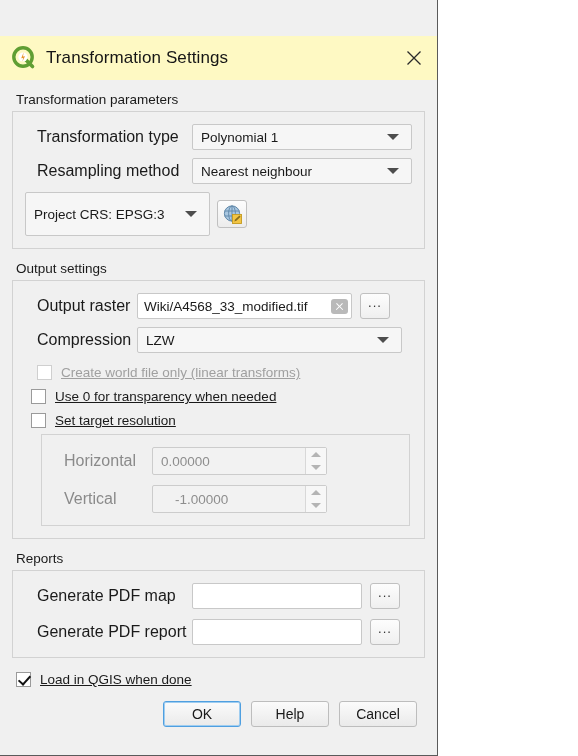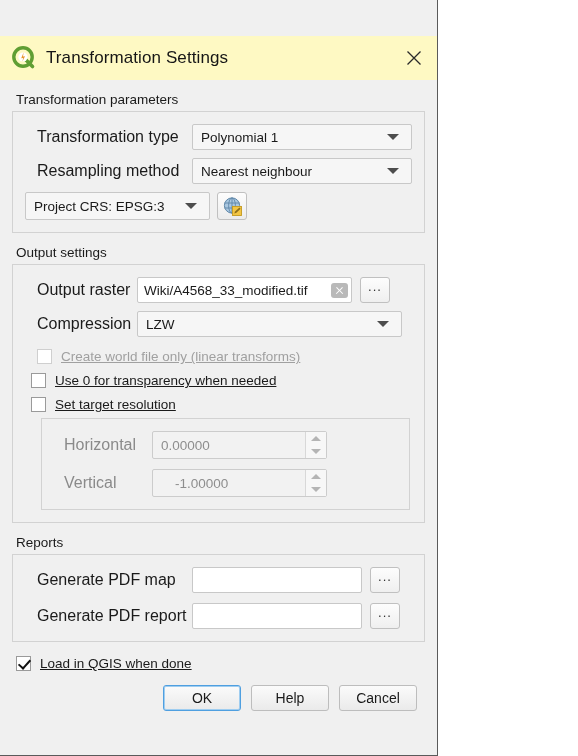--- a/index.html
+++ b/index.html
@@ -328,21 +328,21 @@
 
       <div class="row">
         <div class="row-label w-params">Resampling method</div>
         <div class="combo" style="width:222px;">
           <span class="val">Nearest neighbour</span>
           <span class="arrow"></span>
         </div>
       </div>
 
       <div class="row" style="margin-bottom:0;">
-        <div class="combo" style="width:185px;height:28px;">
+        <div class="combo" style="width:185px;height:44px;">
           <span class="val">Project CRS: EPSG:3</span>
           <span class="arrow"></span>
         </div>
         <div class="srs-btn">
           <svg width="21" height="21" viewBox="0 0 21 21">
             <circle cx="10" cy="9.5" r="7.6" fill="#a9c7e0" stroke="#5d86a8" stroke-width="1"></circle>
             <ellipse cx="10" cy="9.5" rx="3.4" ry="7.6" fill="none" stroke="#5d86a8" stroke-width="0.9"></ellipse>
             <path d="M2.5 7 H17.5 M2.5 12 H17.5 M10 1.9 V17.1" stroke="#5d86a8" stroke-width="0.9"></path>
             <rect x="10.5" y="10.5" width="9" height="9" fill="#f2c544" stroke="#c49a1f" stroke-width="0.9"></rect>
             <path d="M12.3 17.6 L13.1 15.6 L17.4 11.6 L18.6 12.7 L14.4 16.8 Z" fill="#8a6d1b"></path>

